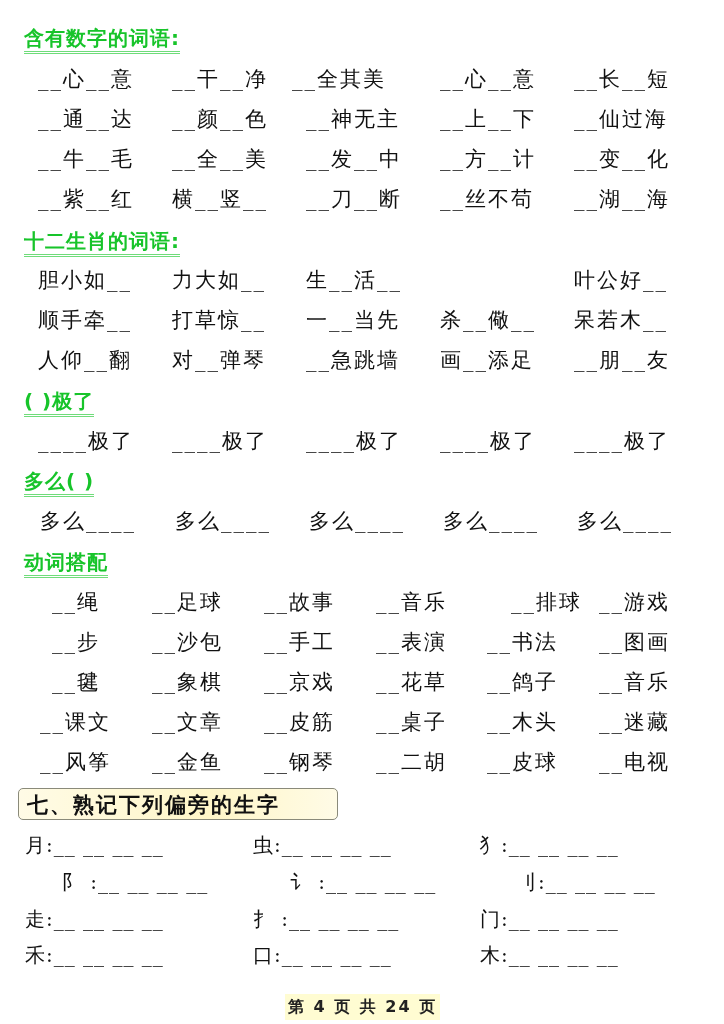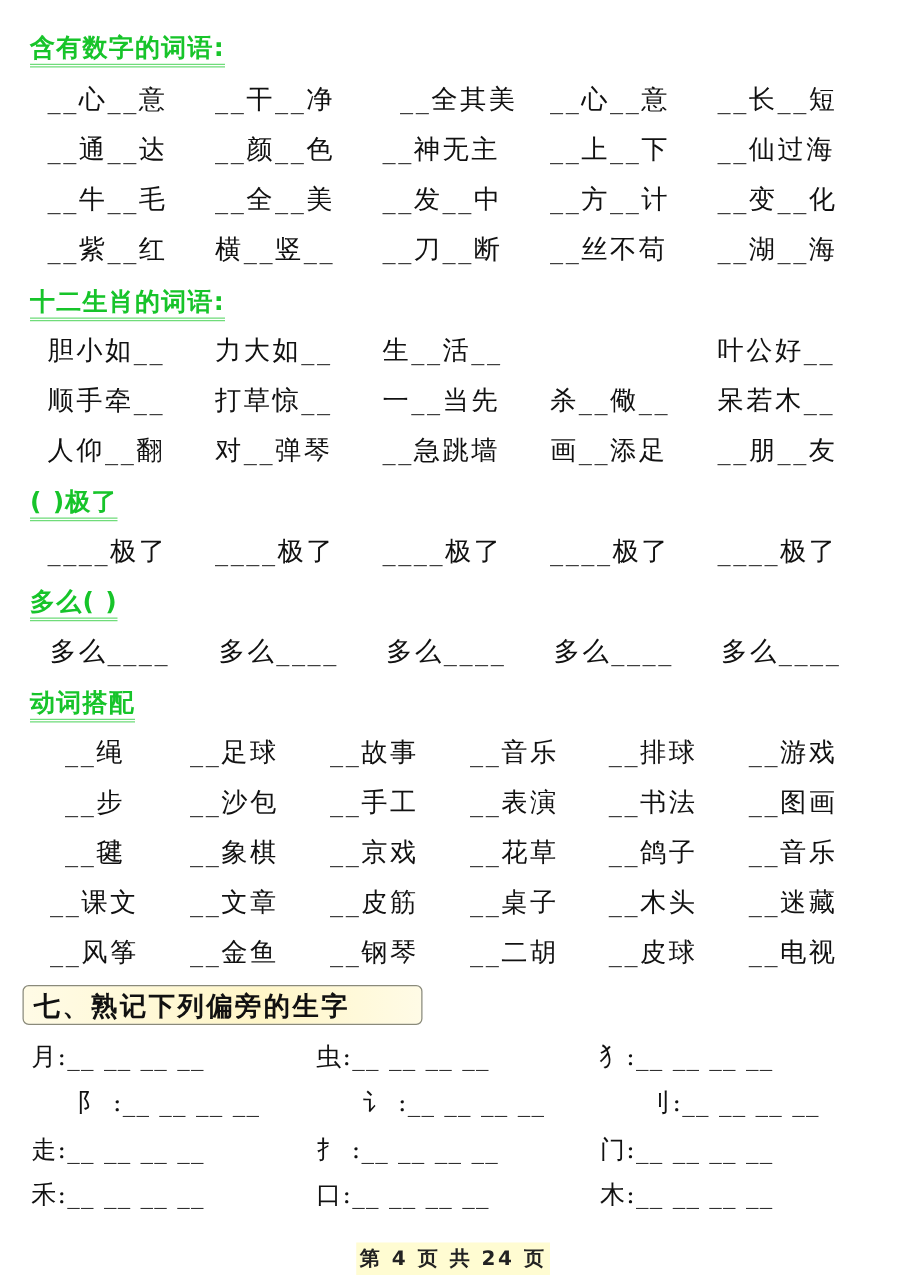--- a/index.html
+++ b/index.html
@@ -44,21 +44,21 @@
   }
 </style>
 </head>
 <body>
 
 <div class="section-title" style="top:26px;">含有数字的词语:</div>
 
 <div class="grid-row" style="top:63px;">
   <span class="cell" style="left:38px">__心__意</span>
   <span class="cell" style="left:172px">__干__净</span>
-  <span class="cell" style="left:320px">__全其美</span>
+  <span class="cell" style="left:292px">__全其美</span>
   <span class="cell" style="left:440px">__心__意</span>
   <span class="cell" style="left:574px">__长__短</span>
 </div>
 <div class="grid-row" style="top:103px;">
   <span class="cell" style="left:38px">__通__达</span>
   <span class="cell" style="left:172px">__颜__色</span>
   <span class="cell" style="left:306px">__神无主</span>
   <span class="cell" style="left:440px">__上__下</span>
   <span class="cell" style="left:574px">__仙过海</span>
 </div>
@@ -118,21 +118,21 @@
   <span class="cell" style="left:577px">多么____</span>
 </div>
 
 <div class="section-title" style="top:550px;">动词搭配</div>
 
 <div class="grid-row" style="top:586px;">
   <span class="cell" style="left:52px">__绳</span>
   <span class="cell" style="left:152px">__足球</span>
   <span class="cell" style="left:264px">__故事</span>
   <span class="cell" style="left:376px">__音乐</span>
-  <span class="cell" style="left:487px">__排球</span>
+  <span class="cell" style="left:511px">__排球</span>
   <span class="cell" style="left:599px">__游戏</span>
 </div>
 <div class="grid-row" style="top:626px;">
   <span class="cell" style="left:52px">__步</span>
   <span class="cell" style="left:152px">__沙包</span>
   <span class="cell" style="left:264px">__手工</span>
   <span class="cell" style="left:376px">__表演</span>
   <span class="cell" style="left:487px">__书法</span>
   <span class="cell" style="left:599px">__图画</span>
 </div>

